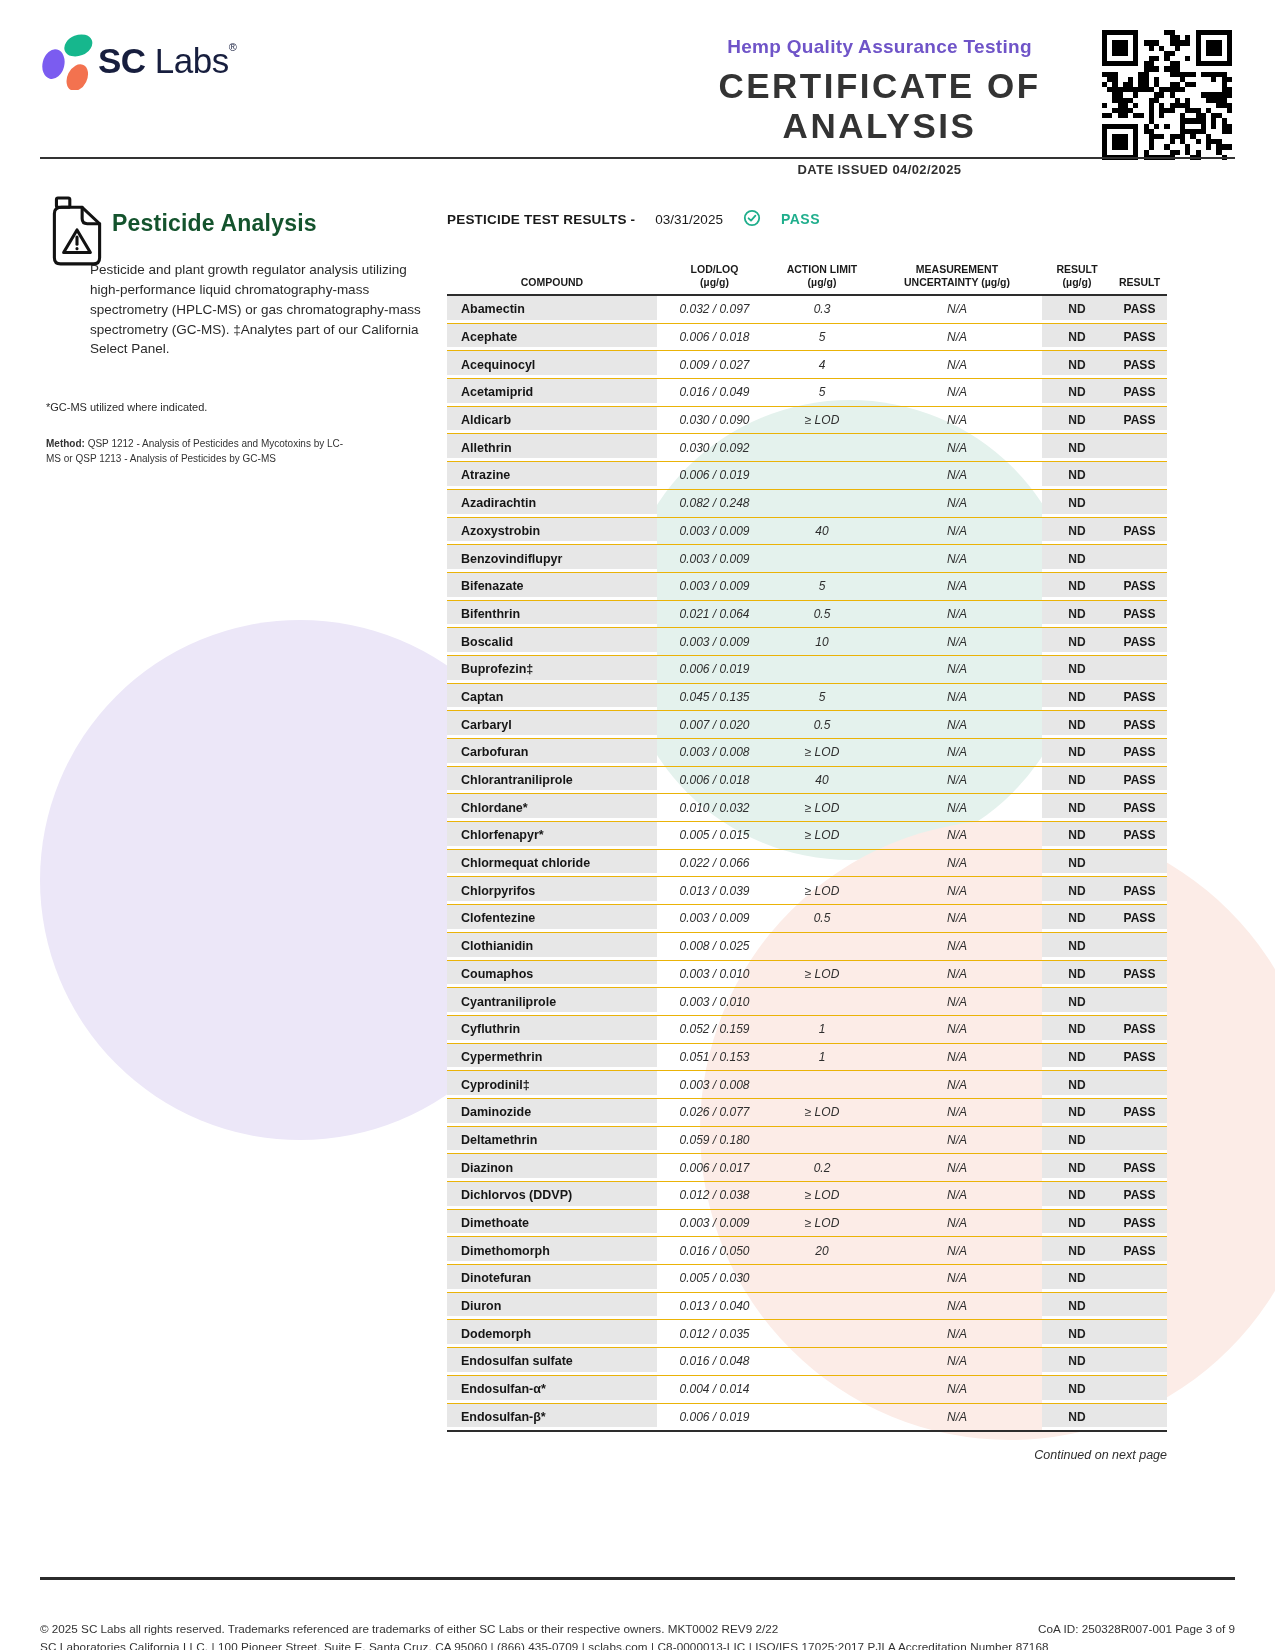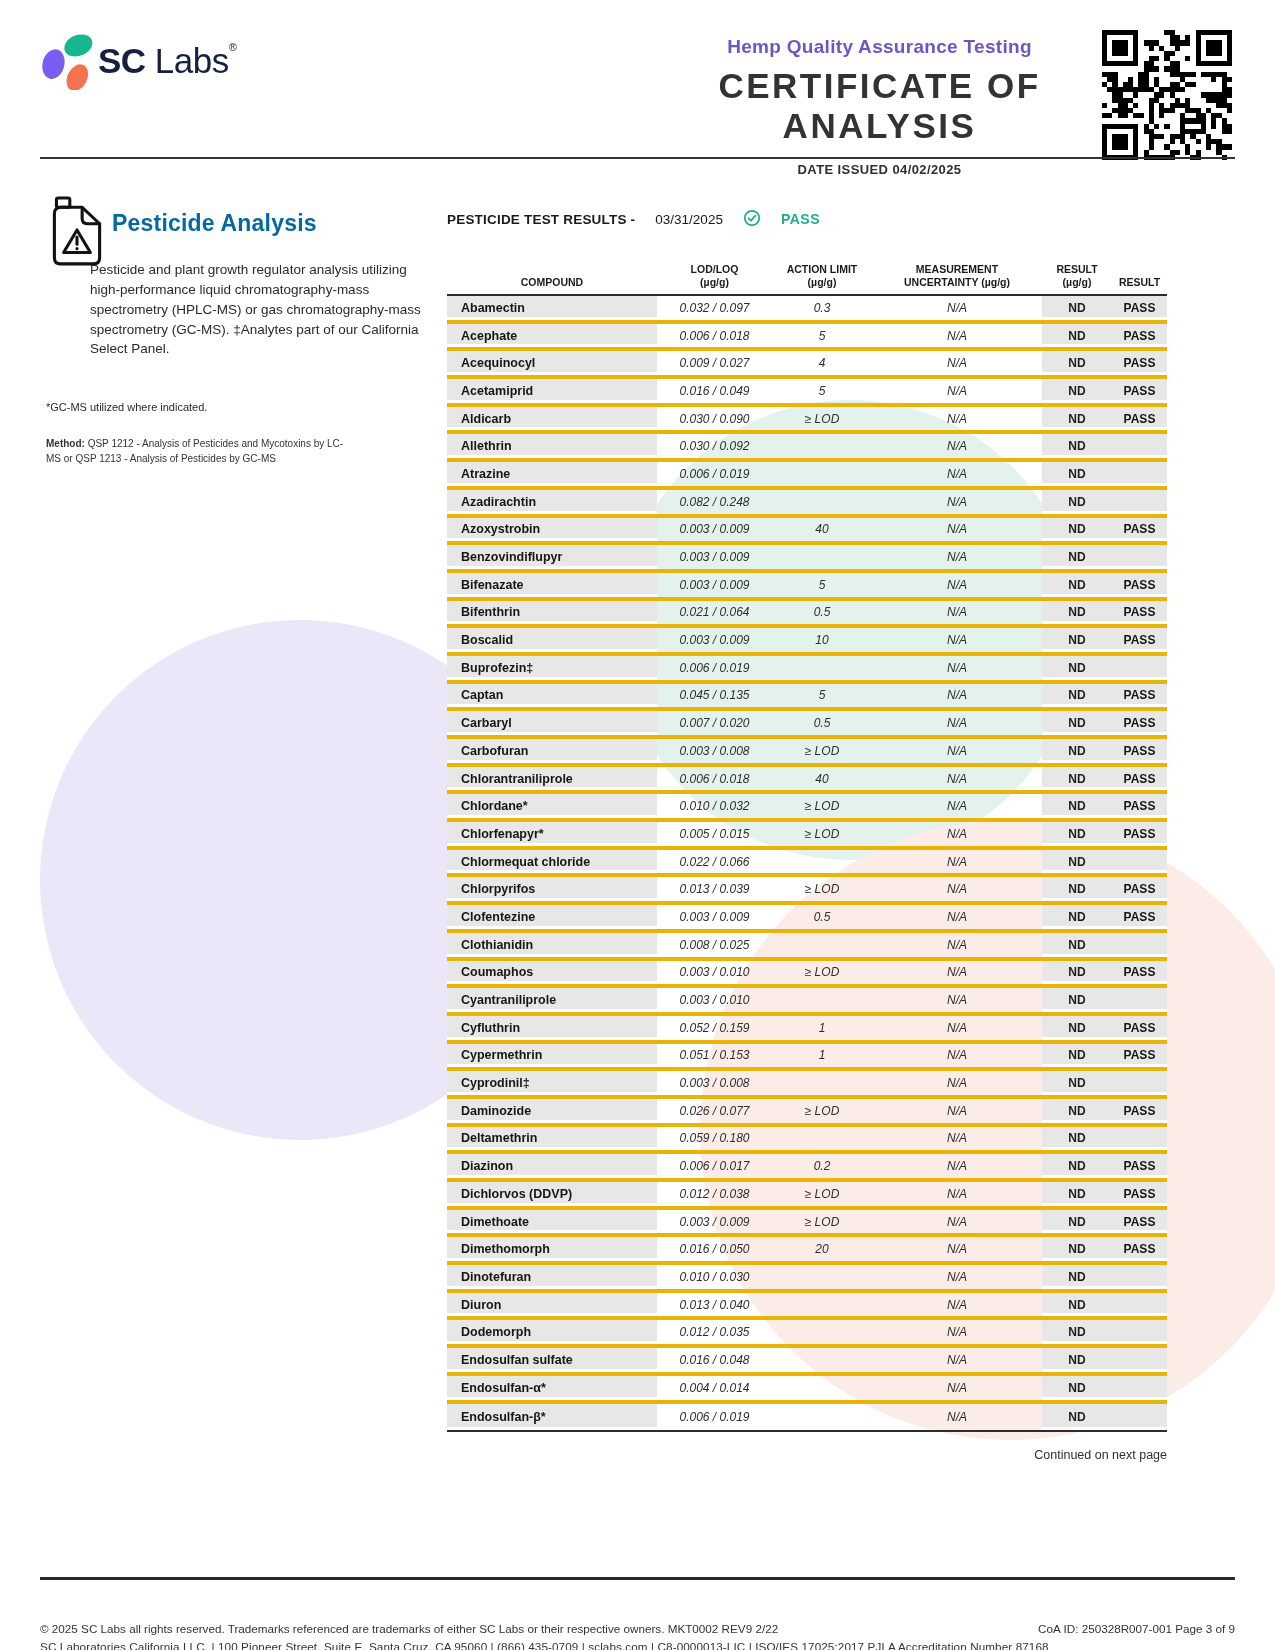--- a/index.html
+++ b/index.html
@@ -21,50 +21,50 @@
   .logo-text .reg{font-size:11px;vertical-align:22px;}
   .head-right{left:652px;top:36px;width:455px;text-align:center;}
   .program{font-size:19px;font-weight:700;color:#6f54c8;letter-spacing:0.3px;}
   .coa-title{margin-top:8px;font-size:35px;font-weight:600;color:#333333;letter-spacing:2.5px;}
   .date-issued{margin-top:16px;font-size:13px;font-weight:700;color:#2f2f2f;letter-spacing:0.4px;}
   .qr{left:1102px;top:30px;width:130px;height:130px;background:#fff;}
   .rule-top{left:40px;top:157px;width:1195px;height:2px;background:#333;}
 
   
   .pest-icon{left:48px;top:196px;}
-  .section-title{left:112px;top:210px;font-size:23px;font-weight:700;color:#0369a1;letter-spacing:0.2px;}
+  .section-title{left:112px;top:210px;font-size:23px;font-weight:700;color:#14532d;letter-spacing:0.2px;}
   .section-desc{left:46px;top:260px;width:342px;font-size:13.5px;line-height:1.47;color:#2a2a2a;margin-left:44px;}
   .section-note{left:46px;top:401px;width:342px;font-size:11px;color:#2a2a2a;}
   .method{left:46px;top:437px;width:312px;font-size:10px;line-height:1.45;color:#333;}
   .method b{font-weight:700;}
 
   
   .results-line{left:447px;top:209px;display:flex;align-items:flex-end;gap:20px;font-size:13.5px;color:#1a1a1a;}
   .results-line .lbl{font-weight:700;letter-spacing:0.2px;}
   .results-line .pass{font-weight:700;color:#1fae8c;letter-spacing:0.5px;font-size:14px;}
 
   
   .table{left:447px;top:248px;width:720px;}
   .thead{display:grid;grid-template-columns:210px 115px 100px 170px 70px 55px;
          align-items:end;height:48px;border-bottom:2.5px solid #2d2d2d;box-sizing:border-box;padding-bottom:4px;}
   .th{font-size:10.5px;font-weight:700;text-align:center;line-height:1.3;color:#1a1a1a;}
   .th.first{text-align:center;}
   .tbody{border-bottom:1px solid #2d2d2d;}
   .trow{display:grid;grid-template-columns:210px 115px 100px 170px 70px 55px;
-        height:27.7px;box-sizing:border-box;border-bottom:4px solid #eab308;}
+        height:27.7px;box-sizing:border-box;border-bottom:1px solid #eab308;}
   .trow:last-child{border-bottom:1.5px solid #2d2d2d;}
   .cell{display:flex;align-items:center;justify-content:center;font-size:12px;color:#1f1f1f;box-sizing:border-box;}
   .cell.gray{background:#e7e7e7;box-shadow:inset 0 -3px 0 0 #ffffff;}
   .cell.compound{justify-content:flex-start;padding-left:14px;font-weight:700;font-size:12.5px;color:#161616;}
   .cell.ital{font-style:italic;color:#2e2e2e;}
   .cell.nd{font-weight:700;}
   .cell.status{font-weight:700;font-size:12px;color:#161616;}
 
   
-  .continued{left:447px;top:1448px;width:720px;text-align:right;font-size:12.5px;color:#2e2e2e;}
+  .continued{left:447px;top:1448px;width:720px;text-align:right;font-size:12.5px;color:#2e2e2e;font-style:italic;}
   .rule-bottom{left:40px;top:1577px;width:1195px;height:2.5px;background:#2b2b2b;}
   .foot1{left:40px;top:1592px;width:1195px;font-size:11.7px;color:#333;letter-spacing:0.1px;margin-top:48px;}
   .foot2{left:40px;top:1622px;width:1195px;display:flex;justify-content:space-between;font-size:11.7px;color:#333;}
   svg{display:block;}
 </style>
 </head>
 <body>
 
 <div class="page">
 
@@ -732,21 +732,21 @@
         <div class="trow">
           <div class="cell gray compound">Dimethomorph</div>
           <div class="cell ital">0.016 / 0.050</div>
           <div class="cell ital">20</div>
           <div class="cell ital">N/A</div>
           <div class="cell gray nd">ND</div>
           <div class="cell gray status">PASS</div>
         </div>
         <div class="trow">
           <div class="cell gray compound">Dinotefuran</div>
-          <div class="cell ital">0.010 / 0.030</div>
+          <div class="cell ital">0.005 / 0.030</div>
           <div class="cell ital"></div>
           <div class="cell ital">N/A</div>
           <div class="cell gray nd">ND</div>
           <div class="cell gray status"></div>
         </div>
         <div class="trow">
           <div class="cell gray compound">Diuron</div>
           <div class="cell ital">0.013 / 0.040</div>
           <div class="cell ital"></div>
           <div class="cell ital">N/A</div>

